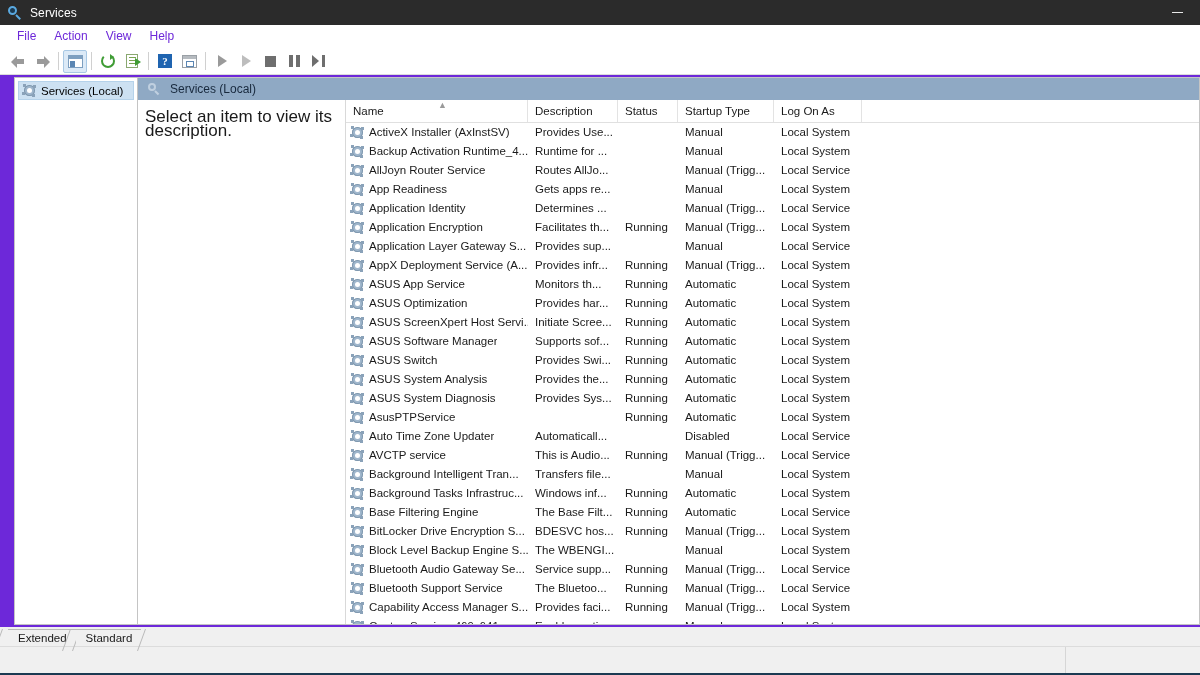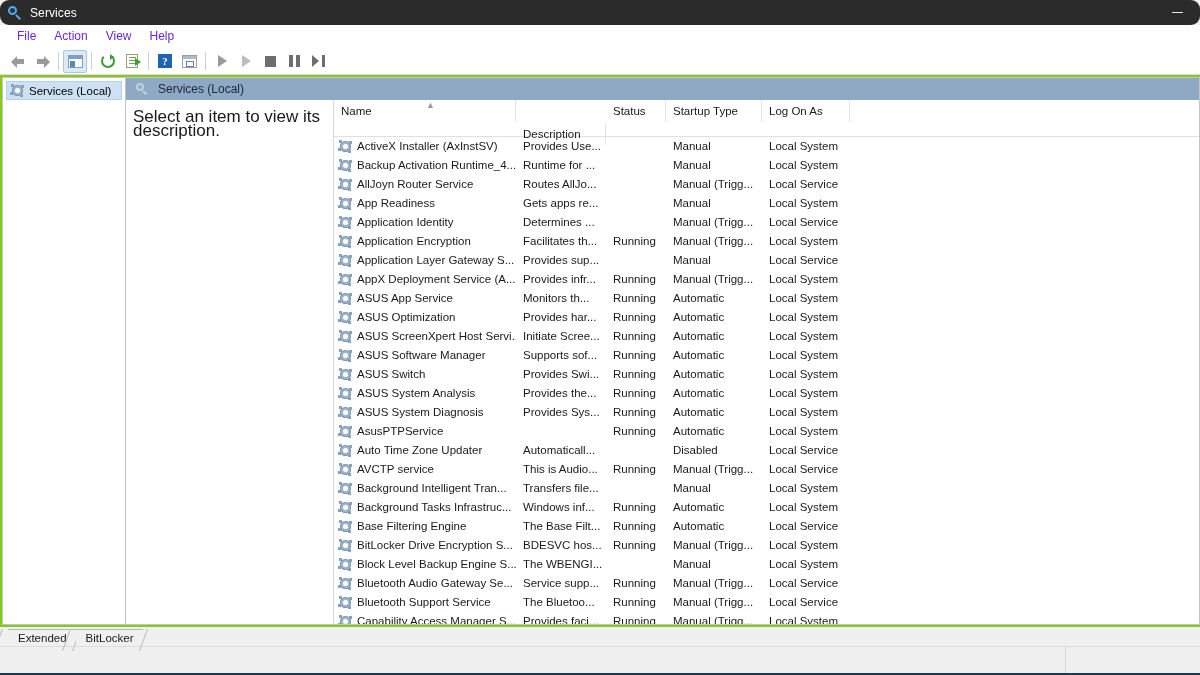--- a/index.html
+++ b/index.html
@@ -14,21 +14,20 @@
     display: flex; flex-direction: column;
     background: #f0f0f0;
     position: relative;
   }
 
   
   .titlebar {
     height: 25px; background: #2b2b2b;
     display: flex; align-items: center;
     flex: 0 0 25px;
-    border-radius: 9px;
   }
   .titlebar-icon {
     width: 16px; height: 16px; margin-left: 7px; margin-right: 7px;
     position: relative; flex: 0 0 16px;
   }
   .mag-glass {
     position: absolute; left: 1px; top: 1px;
     width: 9px; height: 9px; border: 2px solid #5aa9e0;
     border-radius: 50%; background: #1b3a52;
   }
@@ -188,22 +187,22 @@
     border-bottom: 6px solid transparent;
   }
   .pl-step::after {
     content: ""; position: absolute; right: 0; top: 0;
     width: 3px; height: 12px; background: #6e6e6e;
   }
 
   
   .body-split {
     flex: 1 1 auto; display: flex;
-    padding: 2px 0 0 0; min-height: 0;
-    background: #84cc16;
+    padding: 2px 0 0 12px; min-height: 0;
+    background: #6d28d9;
   }
   .tree-pane {
     width: 124px; flex: 0 0 124px;
     background: #ffffff;
     border: 1px solid #c4c4c4;
     margin-left: 2px; margin-bottom: 2px;
     overflow: hidden;
   }
   .tree-item {
     display: flex; align-items: center;
@@ -273,21 +272,21 @@
   .col {
     font-size: 11.5px; color: #1a1a1a;
     display: flex; align-items: center;
     padding-left: 7px;
     border-right: 1px solid #e3e3e3;
     position: relative;
     height: 22px;
     overflow: hidden; white-space: nowrap;
   }
   .col-name    { width: 182px; flex: 0 0 182px; }
-  .col-desc    { width: 90px;  flex: 0 0 90px; margin-top: 23px; }
+  .col-desc    { width: 90px;  flex: 0 0 90px; }
   .col-status  { width: 60px;  flex: 0 0 60px; }
   .col-startup { width: 96px;  flex: 0 0 96px; }
   .col-logon   { width: 88px;  flex: 0 0 88px; border-right: 1px solid #e3e3e3; }
   .col-filler  { flex: 1 1 auto; border-right: none; }
   .sort-caret {
     position: absolute; left: 92px; top: 1px;
     font-size: 9px; color: #9a9a9a; line-height: 9px;
   }
 
   .list-body {
@@ -990,21 +989,21 @@
 
       </div>
     </div>
   </div>
 
   <div class="tabs-strip" id="tabs-strip">
       <div class="tab">
         <span>Extended</span>
       </div>
       <div class="tab">
-        <span>BitLocker</span>
+        <span>Standard</span>
       </div>
     </div>
 
   <div class="statusbar">
     <div class="status-left"></div>
     <div class="status-div"></div>
     <div class="status-right"></div>
   </div>
 
   <div class="bottom-edge"></div>

